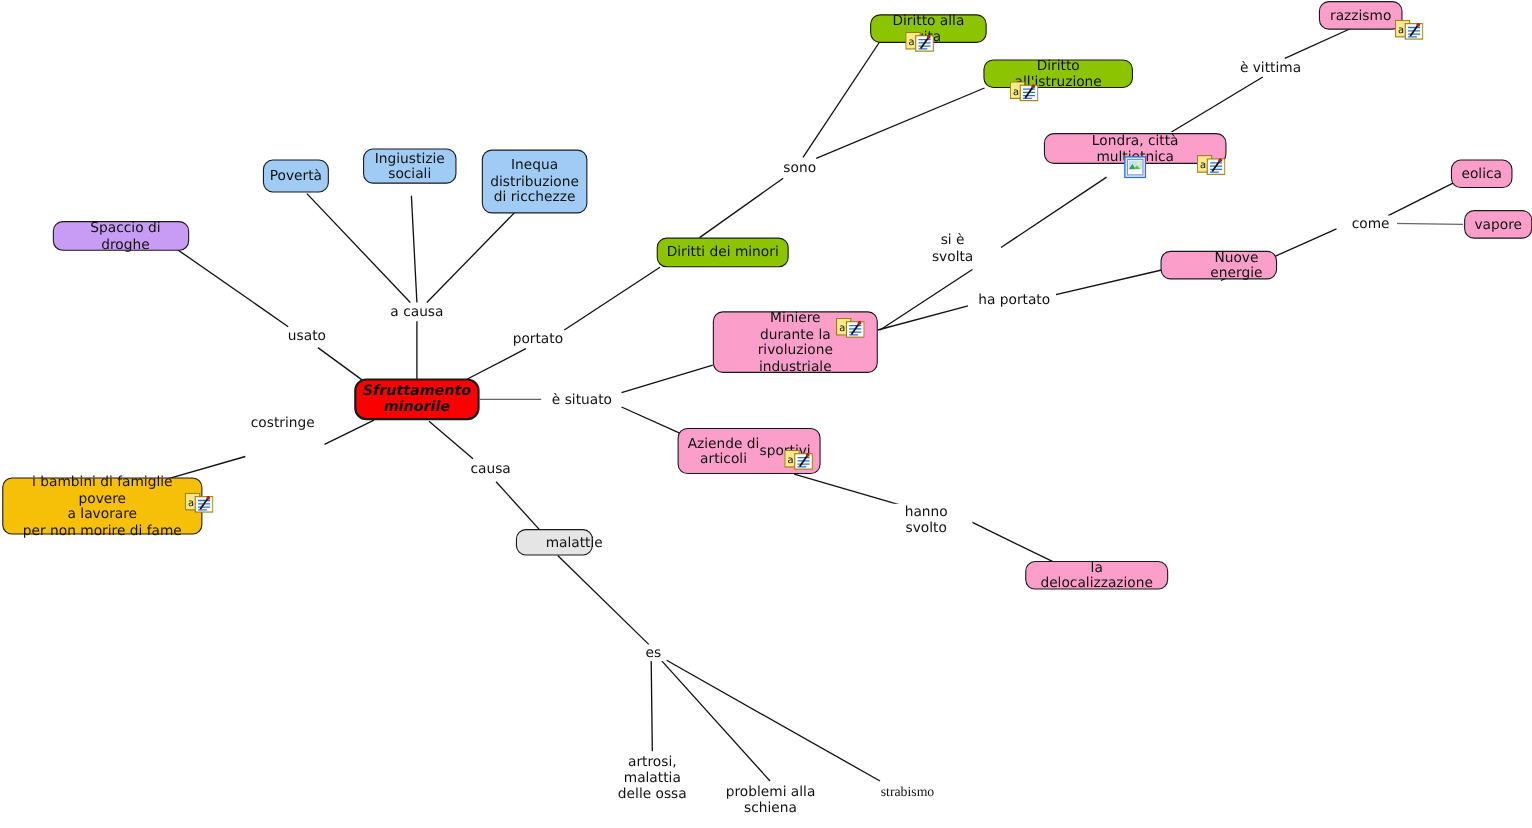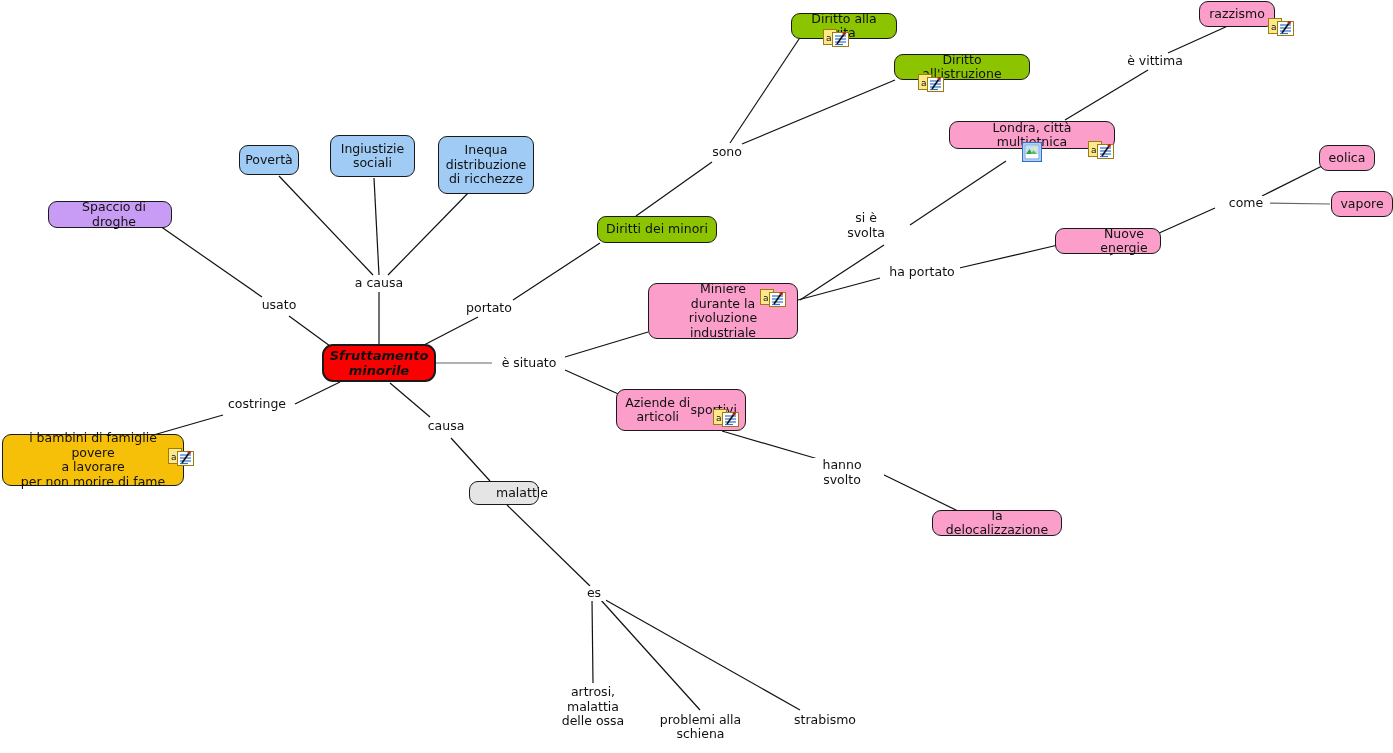--- a/index.html
+++ b/index.html
@@ -123,21 +123,21 @@
       <line x1="722" y1="431" x2="818" y2="459"></line>
       <line x1="878" y1="472" x2="960" y2="512"></line>
     </g>
   </svg>
 
   <div class="node root" style="left:322px;top:344px;width:114px;height:38px;">Sfruttamento
 minorile</div>
 
   <div class="node blue" style="left:239px;top:145px;width:60px;height:30px;">Povertà</div>
 
-  <div class="node blue" style="left:330px;top:135px;width:85px;height:42px;">Ingiustizie
+  <div class="node blue" style="left:330px;top:135px;width:85px;height:32px;">Ingiustizie
 sociali</div>
 
   <div class="node blue" style="left:438px;top:136px;width:96px;height:58px;">Inequa
 distribuzione
 di ricchezze</div>
 
   <div class="node purple" style="left:48px;top:201px;width:124px;height:27px;">Spaccio di droghe</div>
 
   <div class="node yellow" style="left:2px;top:434px;width:182px;height:52px;">i bambini di famiglie povere
 a lavorare
@@ -162,21 +162,21 @@
 
   <div class="node cyan" style="left:469px;top:481px;width:70px;height:24px;">malattie</div>
 
   <div class="node plain" style="left:548px;top:683px;width:90px;height:48px;">artrosi,
 malattia
 delle ossa</div>
 
   <div class="node plain" style="left:653px;top:710px;width:95px;height:34px;">problemi alla
 schiena</div>
 
-  <div class="node plain" style="left:788px;top:711px;width:74px;height:18px;">strabismo</div>
+  <div class="node plain" style="left:788px;top:711px;width:74px;height:18px;font-family:Liberation Serif, serif;">strabismo</div>
 
   <div class="node green" style="left:556px;top:216px;width:120px;height:27px;">Diritti dei minori</div>
 
   <div class="node green" style="left:750px;top:13px;width:106px;height:26px;">Diritto alla vita</div>
   <span class="note-icon" style="left:823px;top:29px;">
     <svg viewBox="0 0 26 20" xmlns="http://www.w3.org/2000/svg">
       <rect x="0.5" y="0.5" width="13" height="15" fill="#fde98a" stroke="#9a7c10" stroke-width="1"></rect>
       <text x="3" y="12" font-family="DejaVu Sans" font-size="9" fill="#111">a</text>
       <rect x="9.5" y="3.5" width="16" height="14" fill="#ffffff" stroke="#9a7c10" stroke-width="1"></rect>
       <g stroke="#2f6fd0" stroke-width="1.2">
@@ -314,21 +314,21 @@
   <div class="node pink" style="left:1331px;top:191px;width:62px;height:26px;">vapore</div>
 
   <div class="elabel" style="left:346px;top:276px;width:62px;">a causa</div>
 
   <div class="elabel" style="left:256px;top:298px;width:42px;">usato</div>
 
   <div class="elabel" style="left:456px;top:301px;width:62px;">portato</div>
 
   <div class="elabel" style="left:494px;top:356px;width:66px;">è situato</div>
 
-  <div class="elabel" style="left:222px;top:397px;width:66px;text-align:center;">costringe</div>
+  <div class="elabel" style="left:222px;top:377px;width:66px;text-align:center;">costringe</div>
 
   <div class="elabel" style="left:422px;top:419px;width:44px;">causa</div>
 
   <div class="elabel" style="left:582px;top:586px;width:20px;">es</div>
 
   <div class="elabel" style="left:706px;top:145px;width:38px;">sono</div>
 
   <div class="elabel" style="left:838px;top:211px;width:52px;">si è
 svolta</div>
 

